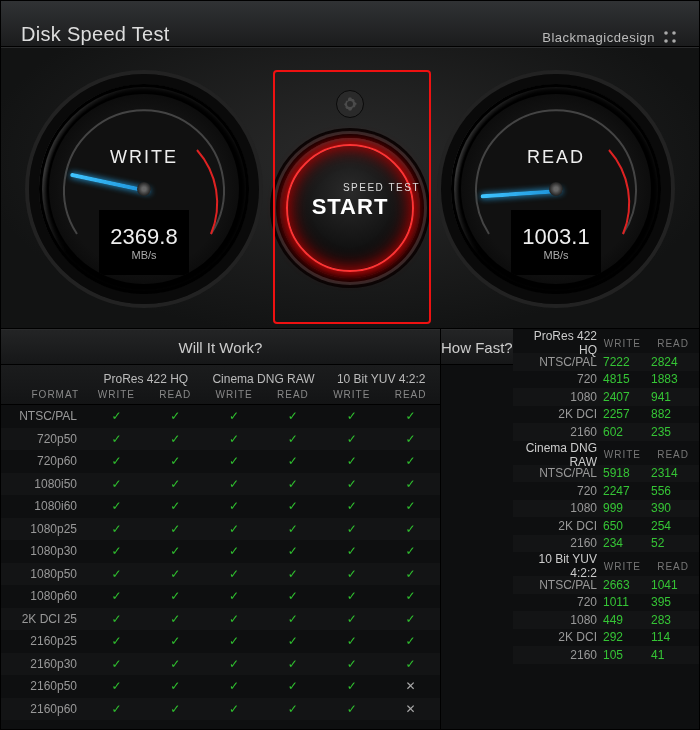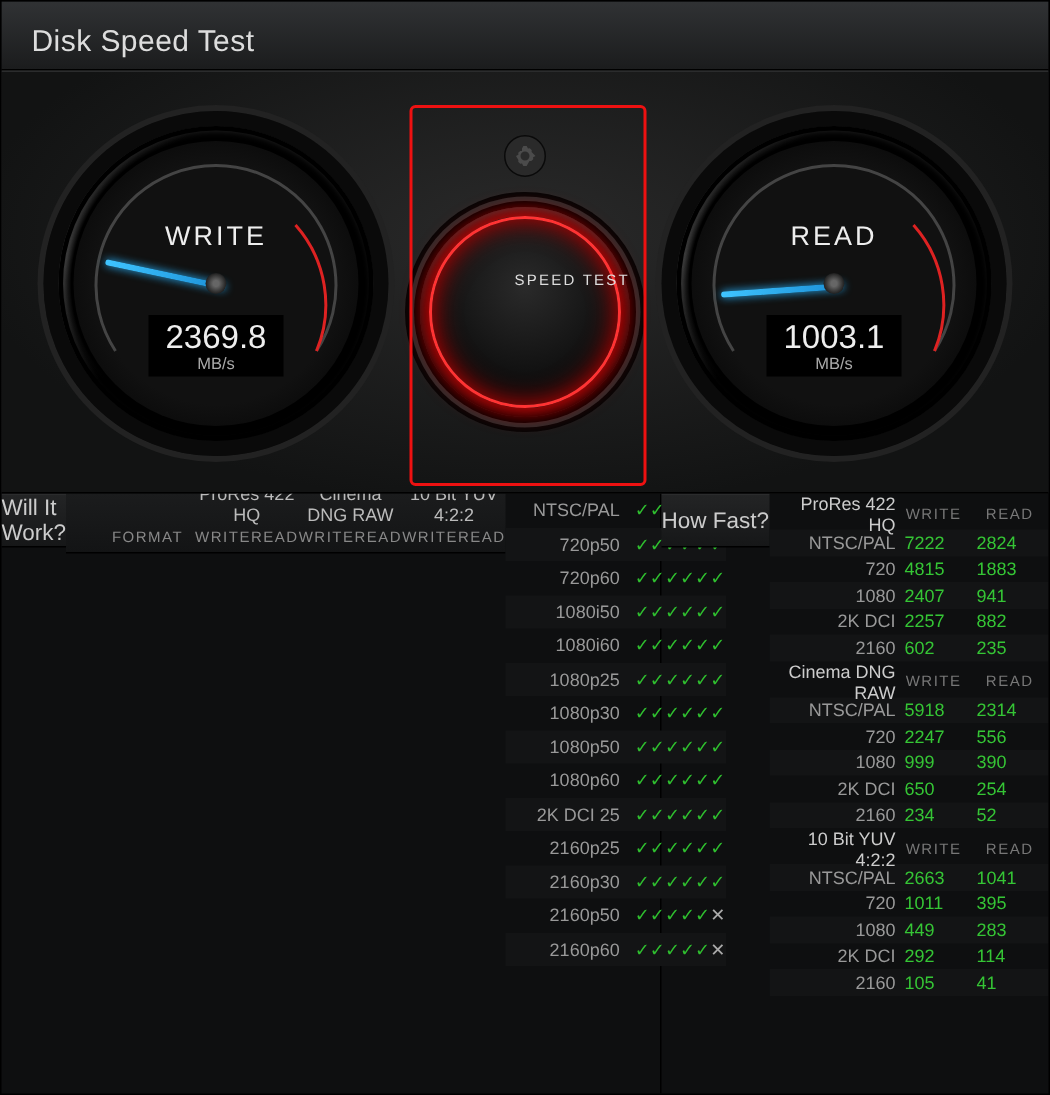--- a/index.html
+++ b/index.html
@@ -1,18 +1,18 @@
 <!DOCTYPE html>
 <html><head>
 <meta charset="utf-8">
 <style>
   *{box-sizing:border-box;margin:0;padding:0;font-family:"Helvetica Neue",Helvetica,Arial,sans-serif}
   body{background:#000;display:flex;justify-content:center;align-items:flex-start}
   .window{width:700px;height:730px;background:#0e0f10;border:1px solid #000;overflow:hidden;color:#ccc}
-  .titlebar{height:46px;display:flex;align-items:flex-start;padding:16px 20px;background:linear-gradient(#303234,#1b1c1d);border-bottom:1px solid #000}
+  .titlebar{height:46px;display:flex;align-items:flex-end;padding:0 20px;background:linear-gradient(#303234,#1b1c1d);border-bottom:1px solid #000}
   .titlebar .title{font-size:20px;font-weight:300;color:#ddd;letter-spacing:0.3px}
   .brand{margin-left:auto;display:flex;align-items:center;gap:6px}
   .brand span{font-size:13px;color:#bbb;font-weight:300;letter-spacing:0.5px}
   .brand svg{display:block}
   .gauges{height:282px;position:relative;background:#1a1a1a;
     background-image:
       radial-gradient(ellipse at 50% 40%,#2a2a2a 0%,#121313 75%),
       repeating-linear-gradient(90deg,#0d0d0d 0,#0d0d0d 1px,transparent 1px,transparent 8px),
       repeating-linear-gradient(0deg,#0d0d0d 0,#0d0d0d 1px,transparent 1px,transparent 8px);
     border-bottom:1px solid #000;border-top:1px solid #2b2c2d}
@@ -23,37 +23,37 @@
   .ring{position:absolute;inset:0;border-radius:50%;
     background:radial-gradient(circle at 50% 50%,#000 0 65%,transparent 68%),
                conic-gradient(from 230deg,#000 0deg,#3a3a3a 50deg,#000 120deg);
     border:10px solid #0a0a0a;box-shadow:0 0 0 4px #222,inset 0 0 0 3px #000,inset 0 2px 6px #333}
   .face{position:absolute;inset:20px;border-radius:50%;background:radial-gradient(circle,#111 60%,#000 100%);overflow:hidden}
   .ticks{position:absolute;inset:0}
   .needle{position:absolute;left:50%;top:50%;width:82px;height:4px;transform-origin:4% 50%;border-radius:3px;
     background:linear-gradient(90deg,#1b8fd6,#3fc4ff);box-shadow:0 0 6px #28b4ff}
   .cap{position:absolute;left:50%;top:50%;width:14px;height:14px;margin:-7px 0 0 -7px;border-radius:50%;background:radial-gradient(circle,#666 20%,#111 80%)}
   .redarc{position:absolute;inset:0}
-  .gval{position:absolute;left:50%;top:61%;transform:translateX(-50%);text-align:center;background:#000;padding:2px 8px;width:90px}
+  .gval{position:absolute;left:50%;top:61%;transform:translateX(-50%);text-align:center;background:#000;padding:14px 8px;width:90px}
   .gval .num{font-size:22px;color:#eee;font-weight:500}
   .gval .unit{font-size:11px;color:#aaa;margin-top:-1px}
   .glabel{position:absolute;left:50%;top:28%;transform:translateX(-50%);font-size:18px;color:#eee;letter-spacing:2px}
   .center{position:absolute;left:50%;top:24px;transform:translateX(-50%);width:150px;display:flex;flex-direction:column;align-items:center}
   .gear{width:28px;height:28px;border-radius:50%;background:#2a2a2a;border:1px solid #0a0a0a;display:flex;align-items:center;justify-content:center;margin-top:18px;margin-bottom:20px}
   .gear svg{opacity:.35}
   .startbtn{width:140px;height:140px;border-radius:50%;position:relative;cursor:pointer;
     background:radial-gradient(circle at 50% 38%,#2a2a2a 0%,#0c0c0c 62%);
     box-shadow:0 0 0 4px #000,0 0 0 7px #2b2b2b,0 0 0 10px #050505,
                inset 0 -2px 3px #000,inset 0 2px 4px #3a3a3a}
   .startbtn .glow{position:absolute;inset:6px;border-radius:50%;
     box-shadow:0 0 14px 3px #d00,inset 0 0 18px #c00;border:2px solid #f33}
   .startbtn .txt1{position:absolute;width:100%;top:44px;text-align:right;font-size:10px;letter-spacing:1.5px;color:#ddd}
   .startbtn .txt2{position:absolute;width:100%;top:56px;text-align:center;font-size:22px;font-weight:700;color:#fff;letter-spacing:1px}
   .tables{display:flex;height:400px}
-  .left{width:440px;border-right:1px solid #000;display:flex;flex-direction:row}
+  .left{width:440px;border-right:1px solid #000;display:flex;flex-direction:column}
   .right{flex:1;display:flex;}
   .sechead{height:36px;display:flex;align-items:center;justify-content:center;background:linear-gradient(#232425,#161718);border-bottom:1px solid #000;border-top:1px solid #2b2c2d;font-size:15px;color:#ccc}
   
   .lhdr{height:40px;display:flex;align-items:flex-end;padding-bottom:4px;background:linear-gradient(#1b1c1d,#131415);border-bottom:1px solid #000;font-size:10px;color:#888}
   .lhdr .fmt{width:86px;text-align:right;padding-right:8px;letter-spacing:1px}
   .lhdr .grp{flex:1;text-align:center}
   .lhdr .grp .gname{font-size:12px;color:#bbb;text-align:center;margin-bottom:3px}
   .lhdr .grp .sub{display:flex}
   .lhdr .grp .sub div{flex:1;text-align:center;letter-spacing:1px}
   .lrow{height:22.5px;display:flex;align-items:center;font-size:12px}
@@ -73,20 +73,29 @@
   .rrow .w,.rrow .r{width:48px;text-align:left;padding-right:10px;color:#35c535}
   .rrow:nth-child(even){background:#131415}
 </style>
 </head>
 <body>
 
 <div class="window">
 
   <div class="titlebar">
     <div class="title">Disk Speed Test</div>
+    <div class="brand">
+      <span>Blackmagicdesign</span>
+      <svg width="18" height="18" viewBox="0 0 18 18">
+        <circle cx="5" cy="5" r="1.8" fill="#aaa"></circle>
+          <circle cx="13" cy="5" r="1.8" fill="#aaa"></circle>
+        <circle cx="5" cy="13" r="1.8" fill="#aaa"></circle>
+          <circle cx="13" cy="13" r="1.8" fill="#aaa"></circle>
+      </svg>
+    </div>
   </div>
 
   <div class="gauges">
 
     <div class="gauge write">
       <div class="ring"></div>
       <div class="face">
         <svg class="ticks" viewBox="0 0 190 190">
           <g stroke="#888" stroke-width="2">
             <path d="M28 140 A80 80 0 1 1 162 140" fill="none" stroke="#444"></path>
@@ -107,20 +116,21 @@
 
     <div class="center">
       <div class="gear">
         <svg width="16" height="16" viewBox="0 0 16 16">
             <path fill="#888" d="M8 5a3 3 0 100 6 3 3 0 000-6zm7 3l-1.6.9.1 1.2-1.3 1.3-1.2-.1L10 13l-.9 1.6h-2.2L6 13l-1.2.1-1.3-1.3.1-1.2L2 8l1.6-.9-.1-1.2 1.3-1.3 1.2.1L6 3l.9-1.6h2.2L10 3l1.2-.1 1.3 1.3-.1 1.2z"></path>
           </svg>
       </div>
       <div class="startbtn">
         <div class="glow"></div>
         <div class="txt1">SPEED TEST</div>
+        <div class="txt2">START</div>
       </div>
     </div>
 
     <div class="gauge read">
       <div class="ring"></div>
       <div class="face">
         <svg class="ticks" viewBox="0 0 190 190">
           <path d="M28 140 A80 80 0 1 1 162 140" fill="none" stroke="#444" stroke-width="2"></path>
         </svg>
         <svg class="redarc" viewBox="0 0 190 190">

